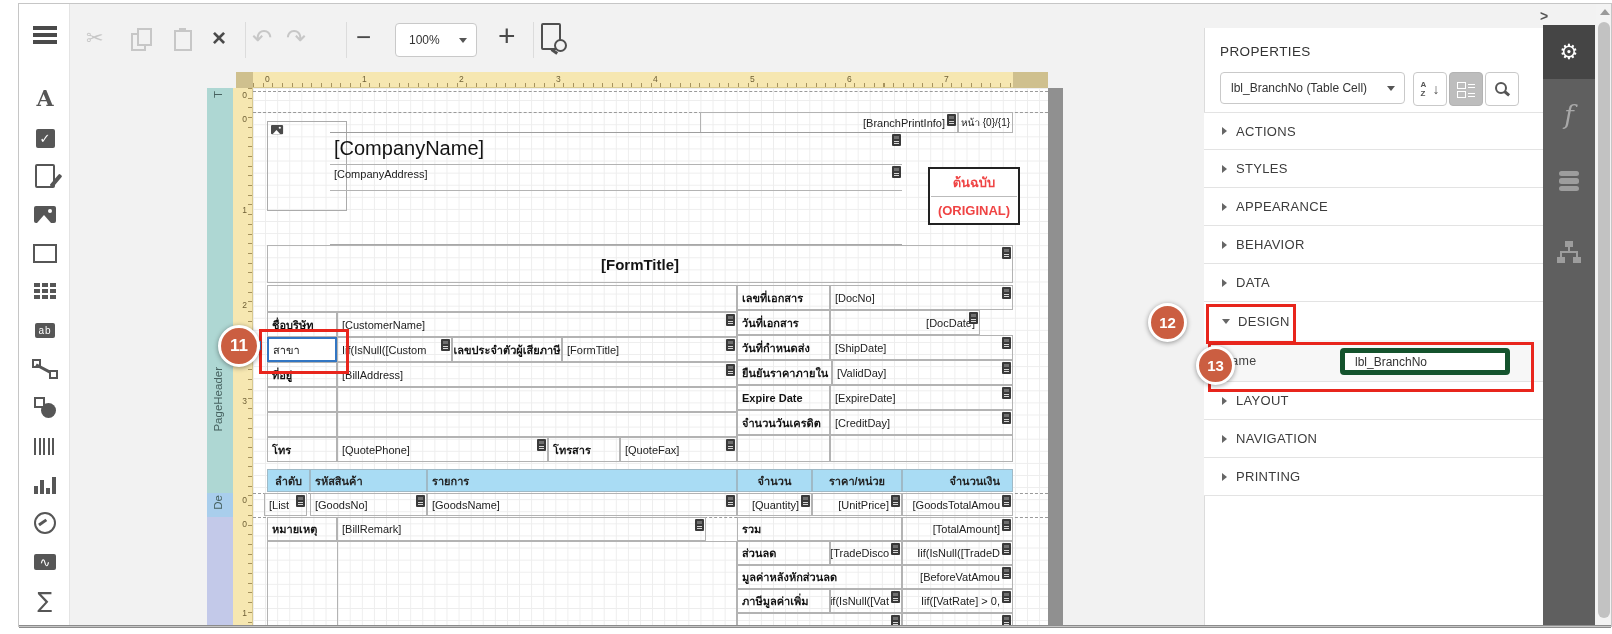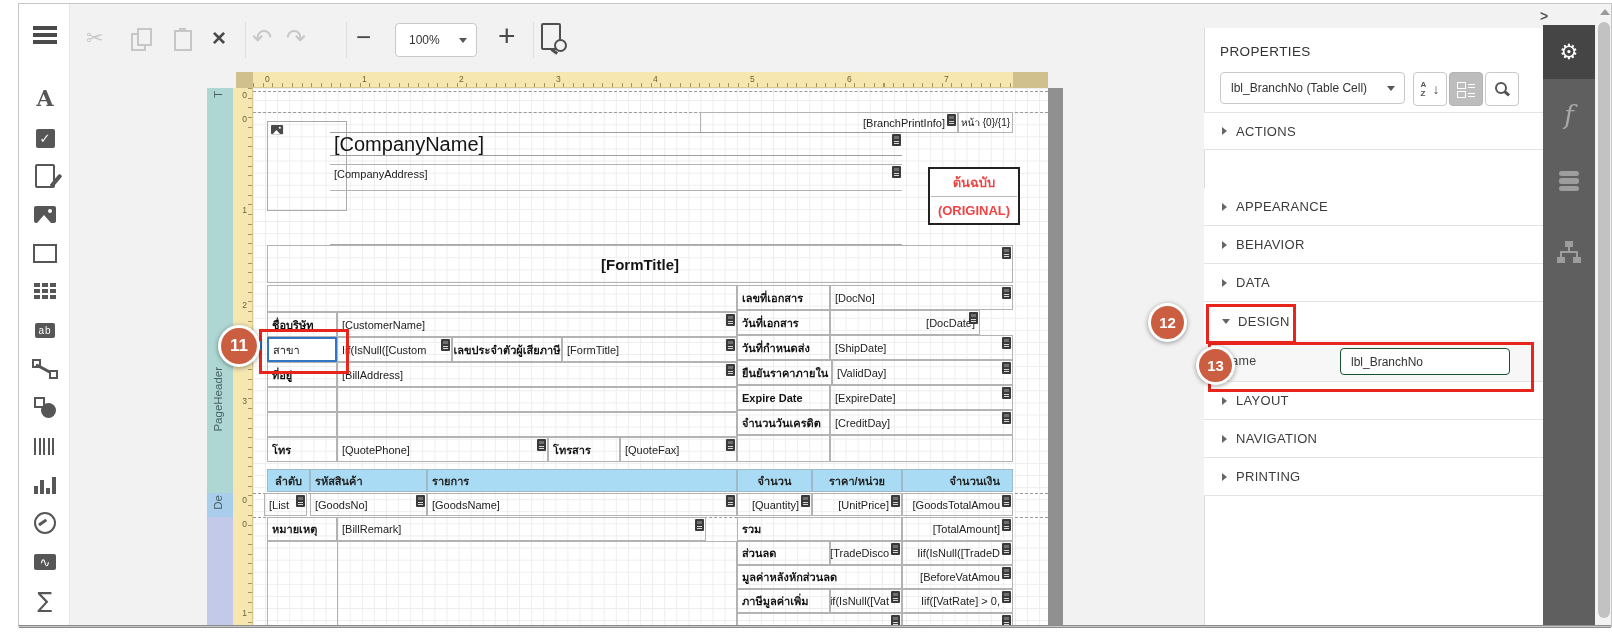--- a/index.html
+++ b/index.html
@@ -77,21 +77,21 @@
   .ctr{justify-content:center;}
   .rgt{justify-content:flex-end;padding-right:12px;}
   .hdr{background:#a9dcf4;border-color:#9fb9c6;font-weight:bold;}
   .stag{position:absolute;top:1px;right:1px;width:9px;height:12px;background:#3a3a3a;border-radius:1px;}
   .stag::before{content:"";position:absolute;left:2px;top:2px;width:5px;height:3px;background:#6f6f6f;}
   .stag::after{content:"";position:absolute;left:2px;top:7px;width:5px;height:1px;background:#d8d8d8;box-shadow:0 2px 0 #d8d8d8;}
   .hline{position:absolute;height:1px;background:#a8a8a8;}
   .vline{position:absolute;width:1px;background:#b3b3b3;}
   #logo-box{left:267px;top:121px;width:80px;height:90px;border:1px solid #ababab;}
   #logo-box .ic-pic{transform:scale(.55);transform-origin:top left;position:absolute;left:3px;top:3px;background:#4a4a4a;}
-  #cell-companyname{left:330px;top:132px;width:572px;height:24px;border-left:none;border-right:none;border-color:#9e9e9e;font-size:20px;color:#141414;}
+  #cell-companyname{left:330px;top:132px;width:572px;height:33px;border-left:none;border-right:none;border-color:#9e9e9e;font-size:20px;color:#141414;}
   #cell-companyaddr{left:330px;top:164px;width:572px;height:27px;border-left:none;border-right:none;align-items:flex-start;padding-top:3px;}
   #original-box{left:928px;top:167px;width:92px;height:58px;border:2px solid #222;background:#fff;}
   #original-box .row{height:27px;display:flex;align-items:center;justify-content:center;font-weight:bold;font-size:13px;color:#ef4444;}
   #original-box .div{height:1px;background:#bbb;margin:0 1px;}
   #cell-formtitle{left:267px;top:245px;width:746px;height:38px;font-size:15px;font-weight:bold;color:#141414;}
   
   .redbox{position:absolute;border:3px solid #e8251c;z-index:40;}
   #sel-branch{background:#fff;border:2px solid #3276c3;z-index:5;}
   .handle{position:absolute;width:7px;height:7px;background:#fff;border:1px solid #3276c3;z-index:45;}
   .callout{position:absolute;border-radius:50%;background:#cb5e41;border:3px solid #fff;box-shadow:0 1px 5px rgba(0,0,0,.4);color:#fff;font-weight:bold;display:flex;align-items:center;justify-content:center;z-index:60;}
@@ -111,21 +111,21 @@
   .ic-cat i.b2{top:9px;}
   .ic-cat em{position:absolute;right:0;top:2px;width:7px;height:1.5px;background:#fff;box-shadow:0 3px 0 #fff;}
   .ic-cat em.b2{top:11px;}
   .ic-search{position:relative;width:15px;height:15px;}
   .ic-search::before{content:"";position:absolute;left:0;top:0;width:8px;height:8px;border:2px solid #555;border-radius:50%;}
   .ic-search::after{content:"";position:absolute;left:9px;top:10px;width:6px;height:2.5px;background:#555;transform:rotate(40deg);}
   .prow{position:absolute;left:1204px;width:339px;height:38px;border-bottom:1px solid #e3e3e3;display:flex;align-items:center;padding-left:18px;box-sizing:border-box;font-size:13px;color:#3c3c3c;letter-spacing:.3px;background:#fff;}
   .tri-r{width:0;height:0;border-left:5px solid #666;border-top:4px solid transparent;border-bottom:4px solid transparent;margin-right:9px;}
   .tri-d{width:0;height:0;border-top:5px solid #666;border-left:4px solid transparent;border-right:4px solid transparent;margin-right:8px;margin-top:1px;}
   #name-row{background:#f7f7f7;font-size:12.5px;color:#444;height:42px;}
-  #name-input{position:absolute;left:1340px;top:348px;width:170px;height:27px;border:1px solid #14532d;border-radius:4px;font-size:12px;color:#333;padding:0 10px;box-sizing:border-box;background:#fff;font-family:"Liberation Sans",sans-serif;}
+  #name-input{position:absolute;left:1340px;top:348px;width:170px;height:27px;border:5px solid #14532d;border-radius:4px;font-size:12px;color:#333;padding:0 10px;box-sizing:border-box;background:#fff;font-family:"Liberation Sans",sans-serif;}
   
   #tabstrip{left:1543px;top:25px;width:52px;height:600px;background:#5f5f5f;}
   .tabicon{position:absolute;left:1543px;width:52px;height:54px;display:flex;align-items:center;justify-content:center;color:#a8a8a8;}
   #tab-gear{background:#454545;color:#fff;font-size:21px;font-family:"DejaVu Sans",sans-serif;}
   #tab-fx{font-family:"DejaVu Serif",serif;font-style:italic;font-size:26px;}
   .ic-db i{display:block;width:20px;height:5.5px;background:#9d9d9d;border-radius:2.5px;margin-bottom:2px;}
   .ic-tree{position:relative;width:24px;height:22px;}
   .ic-tree i{position:absolute;background:#9d9d9d;}
   #chevron{left:1540px;top:8px;font-size:14px;font-weight:bold;color:#555;}
   #scroll-track{left:1596px;top:4px;width:16px;height:622px;background:#f3f3f3;}
@@ -526,20 +526,24 @@
       </span>
   </div>
   <div class="pbtn" style="left:1485px;">
     <span class="ic-search"></span>
   </div>
 
   <div class="prow" style="top:112px;border-top:1px solid #e3e3e3;">
       <span class="tri-r"></span>
       <span>ACTIONS</span>
     </div>
+  <div class="prow" style="top:150px;">
+      <span class="tri-r"></span>
+      <span>STYLES</span>
+    </div>
   <div class="prow" style="top:188px;">
       <span class="tri-r"></span>
       <span>APPEARANCE</span>
     </div>
   <div class="prow" style="top:226px;">
       <span class="tri-r"></span>
       <span>BEHAVIOR</span>
     </div>
   <div class="prow" style="top:264px;">
       <span class="tri-r"></span>

